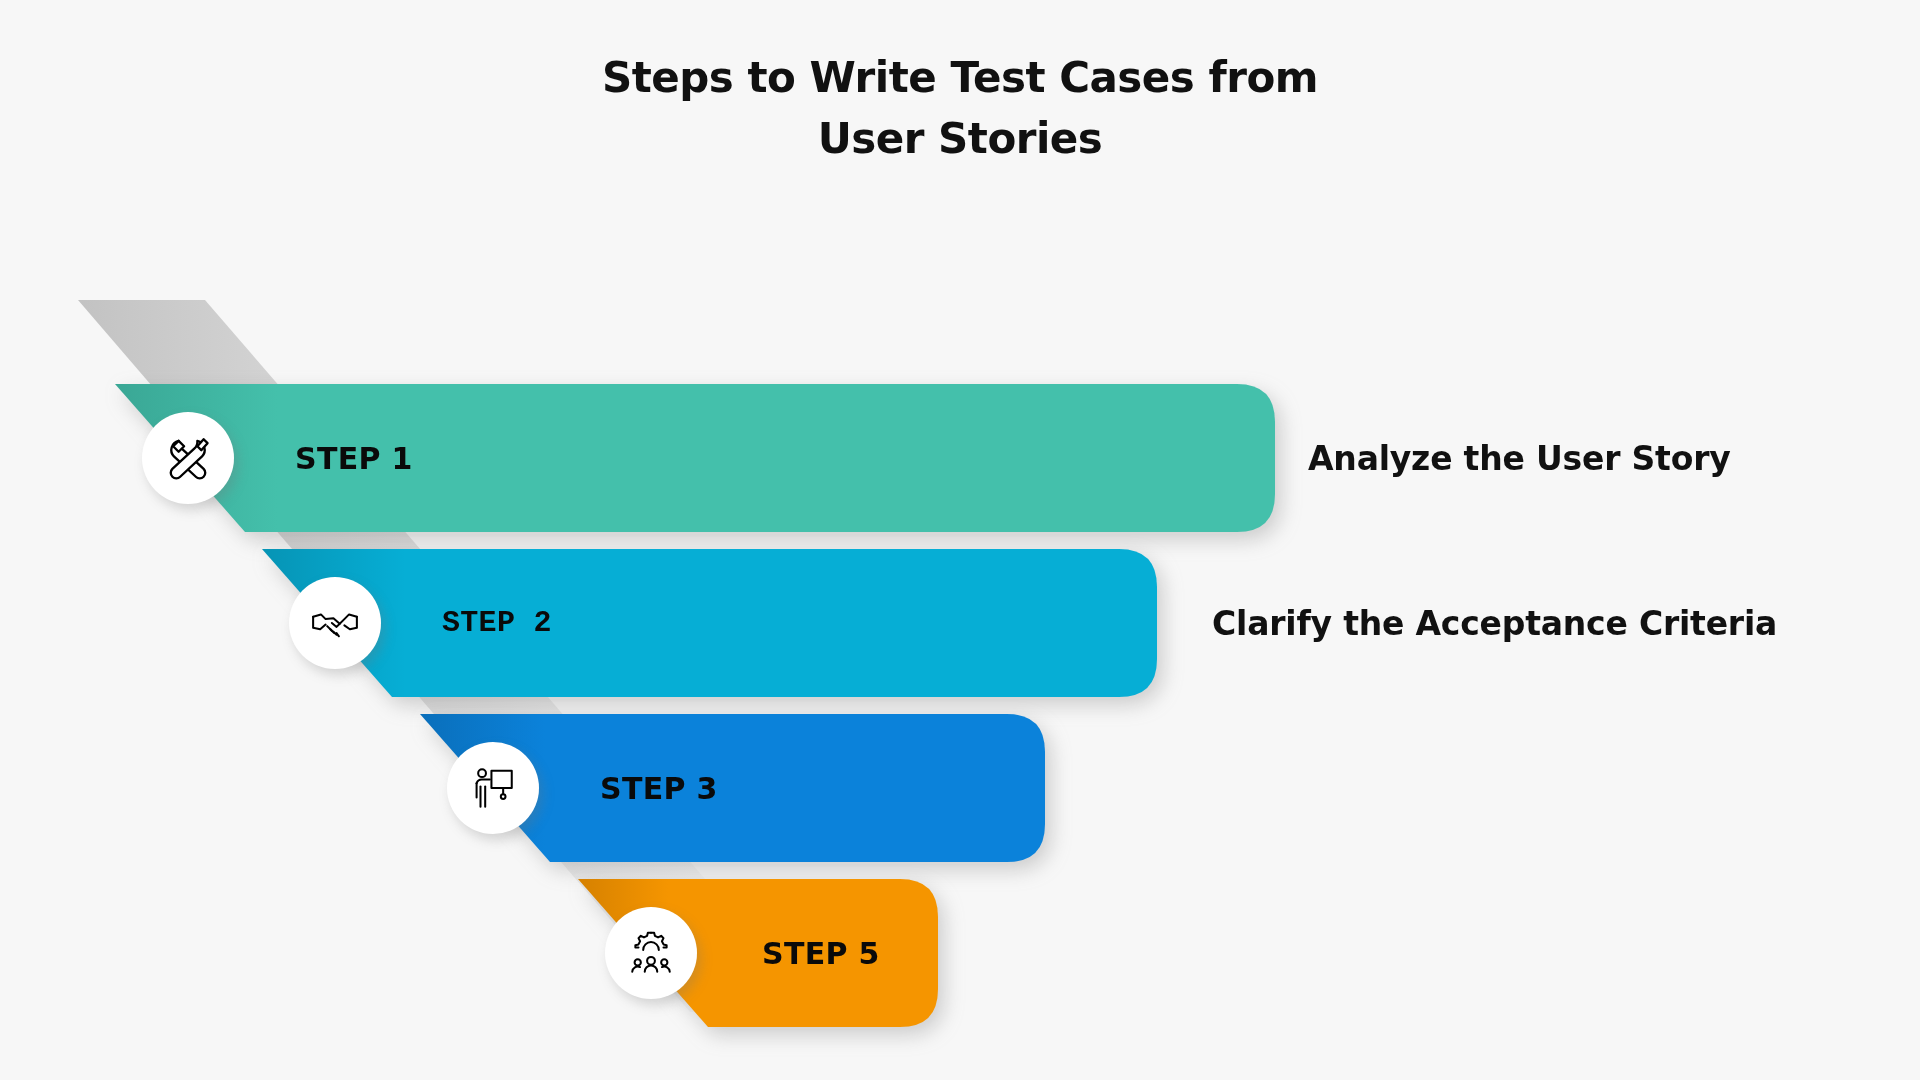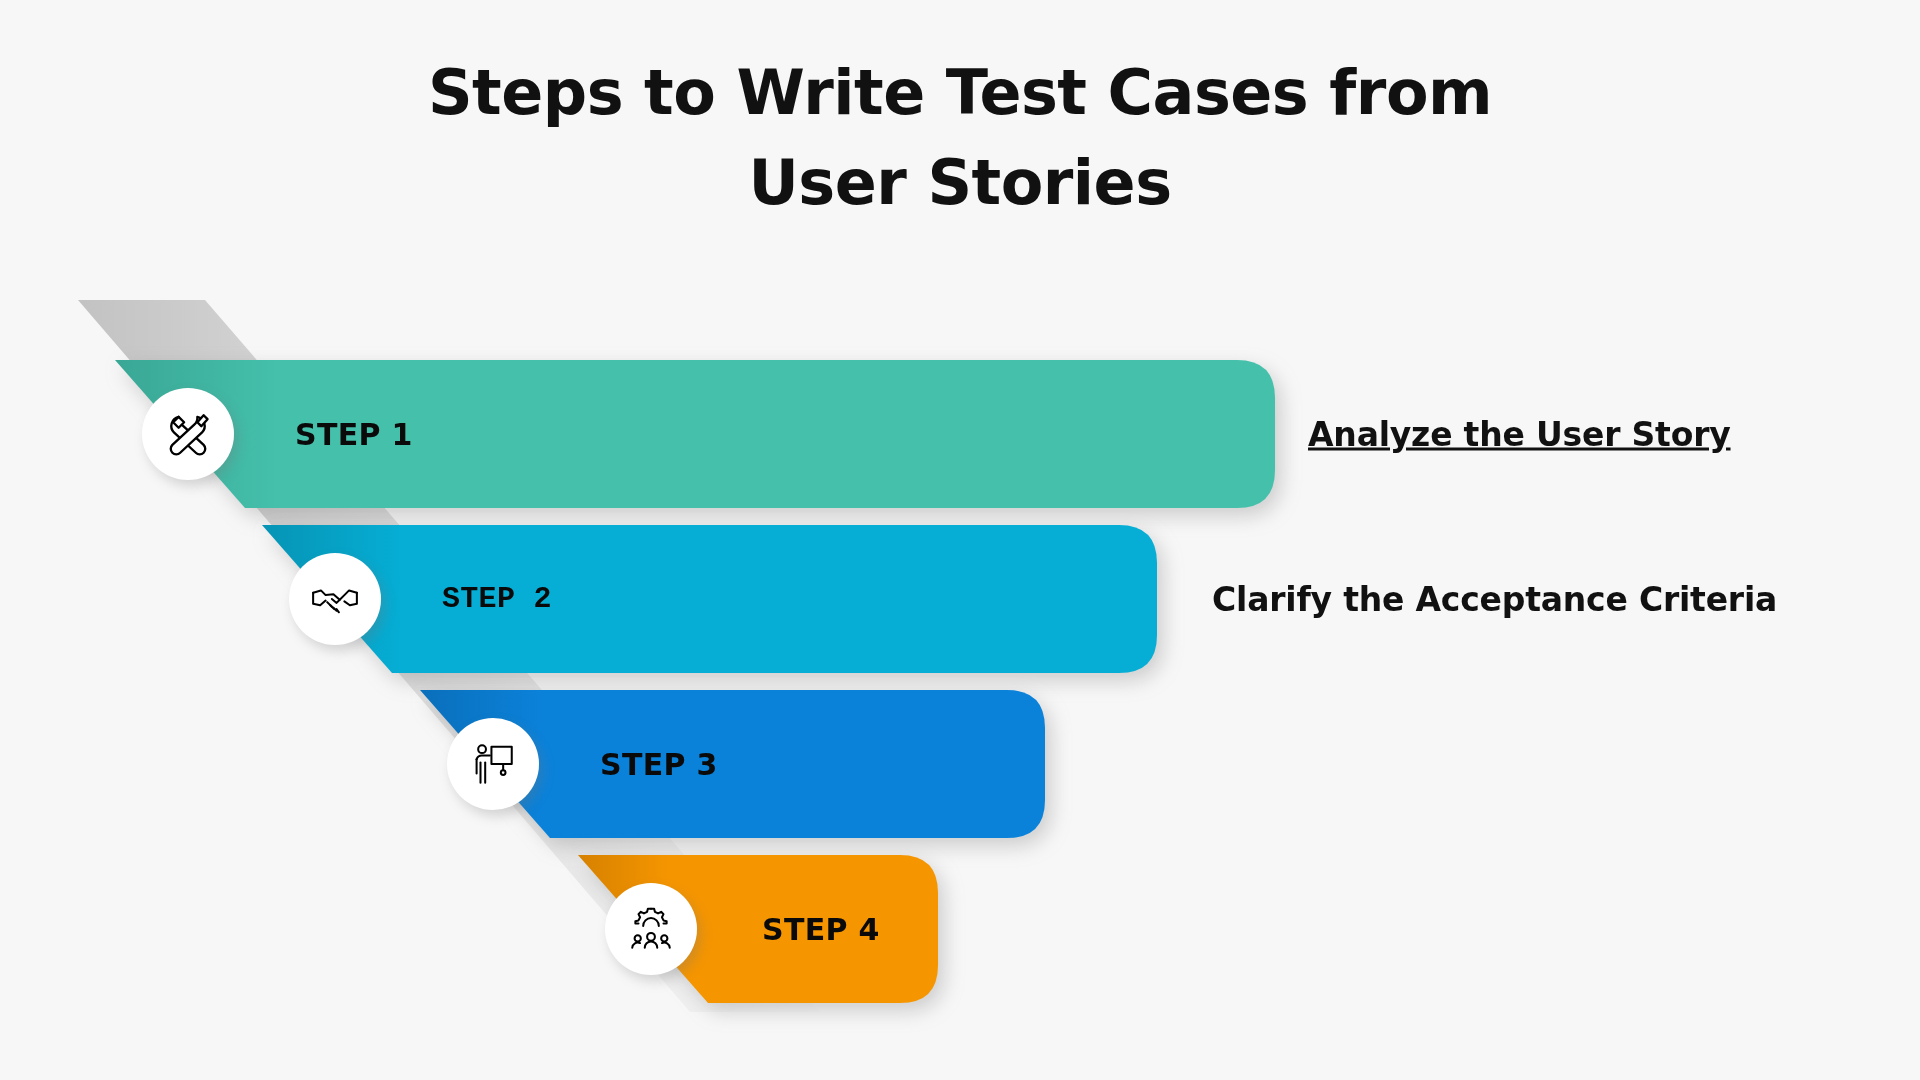--- a/index.html
+++ b/index.html
@@ -27,21 +27,21 @@
     position: absolute;
     top: 48px;
     left: 0;
     width: 1920px;
     text-align: center;
     z-index: 40;
   }
   .title-line {
     font-family: "DejaVu Sans", sans-serif;
     font-weight: bold;
-    font-size: 62px;
+    font-size: 42px;
     line-height: 1.45;
     letter-spacing: -0.5px;
     color: #111111;
     white-space: nowrap;
   }
 
   
   .funnel {
     position: absolute;
     left: 0;
@@ -59,20 +59,21 @@
     height: 740px;
     z-index: 1;
     pointer-events: none;
   }
 
   .row {
     position: absolute;
     left: 0;
     width: 1920px;
     z-index: 10;
+    margin-top: 24px;
   }
 
   .bar-wrap {
     position: absolute;
     top: 0;
     height: 100%;
     filter: drop-shadow(6px 8px 10px rgba(110,110,110,0.30));
   }
   .bar-label {
     position: absolute;
@@ -162,21 +163,21 @@
       <div class="icon-badge" style="left:142px;">
         <svg viewBox="0 0 64 64" fill="none" stroke="#000" stroke-width="3" stroke-linecap="round" stroke-linejoin="round">
           <path d="M20 10 a12 12 0 0 0 -6 20 L42 56 a7 7 0 0 0 10 -10 L24 20 a12 12 0 0 1 -4 -10 Z" fill="#fff"></path>
           <path d="M20 10 L27 17 L20 24 L13 17 Z" fill="#fff"></path>
           <path d="M44 10 a12 12 0 0 1 6 20 L22 56 a7 7 0 0 1 -10 -10 L40 20 a12 12 0 0 0 4 -10 Z" fill="#fff"></path>
           <path d="M52 8 L57 13 L49 22 L44 17 Z" fill="#fff"></path>
         </svg>
       </div>
 
       <div class="bar-label" style="left:295px;">STEP 1</div>
-      <div class="caption" style="left:1308px;text-decoration:underline;">Analyze the User Story</div>
+      <div class="caption" style="left:1308px;">Analyze the User Story</div>
     </div>
 
     <div class="row" style="top:225px;height:148px;">
       <div class="bar-wrap" style="left:262px;width:895px;">
         <svg width="895" height="148" viewBox="0 0 895 148" preserveAspectRatio="none">
           <defs>
             <linearGradient id="g2" x1="0" y1="0" x2="1" y2="0">
               <stop offset="0%" stop-color="#0694b5"></stop>
               <stop offset="16%" stop-color="#06aed5"></stop>
               <stop offset="100%" stop-color="#06aed5"></stop>
@@ -254,17 +255,17 @@
           <path d="M22 28 a10 10 0 0 1 20 0"></path>
           <circle cx="32" cy="42" r="5"></circle>
           <path d="M24 56 a8 8 0 0 1 16 0"></path>
           <circle cx="15" cy="44" r="4"></circle>
           <path d="M8 56 a7 7 0 0 1 10 -6"></path>
           <circle cx="49" cy="44" r="4"></circle>
           <path d="M56 56 a7 7 0 0 0 -10 -6"></path>
         </svg>
       </div>
 
-      <div class="bar-label" style="left:762px;">STEP 4</div>
+      <div class="bar-label" style="left:762px;">STEP 5</div>
     </div>
 
   </div>
 </div>
 
 </body></html>

